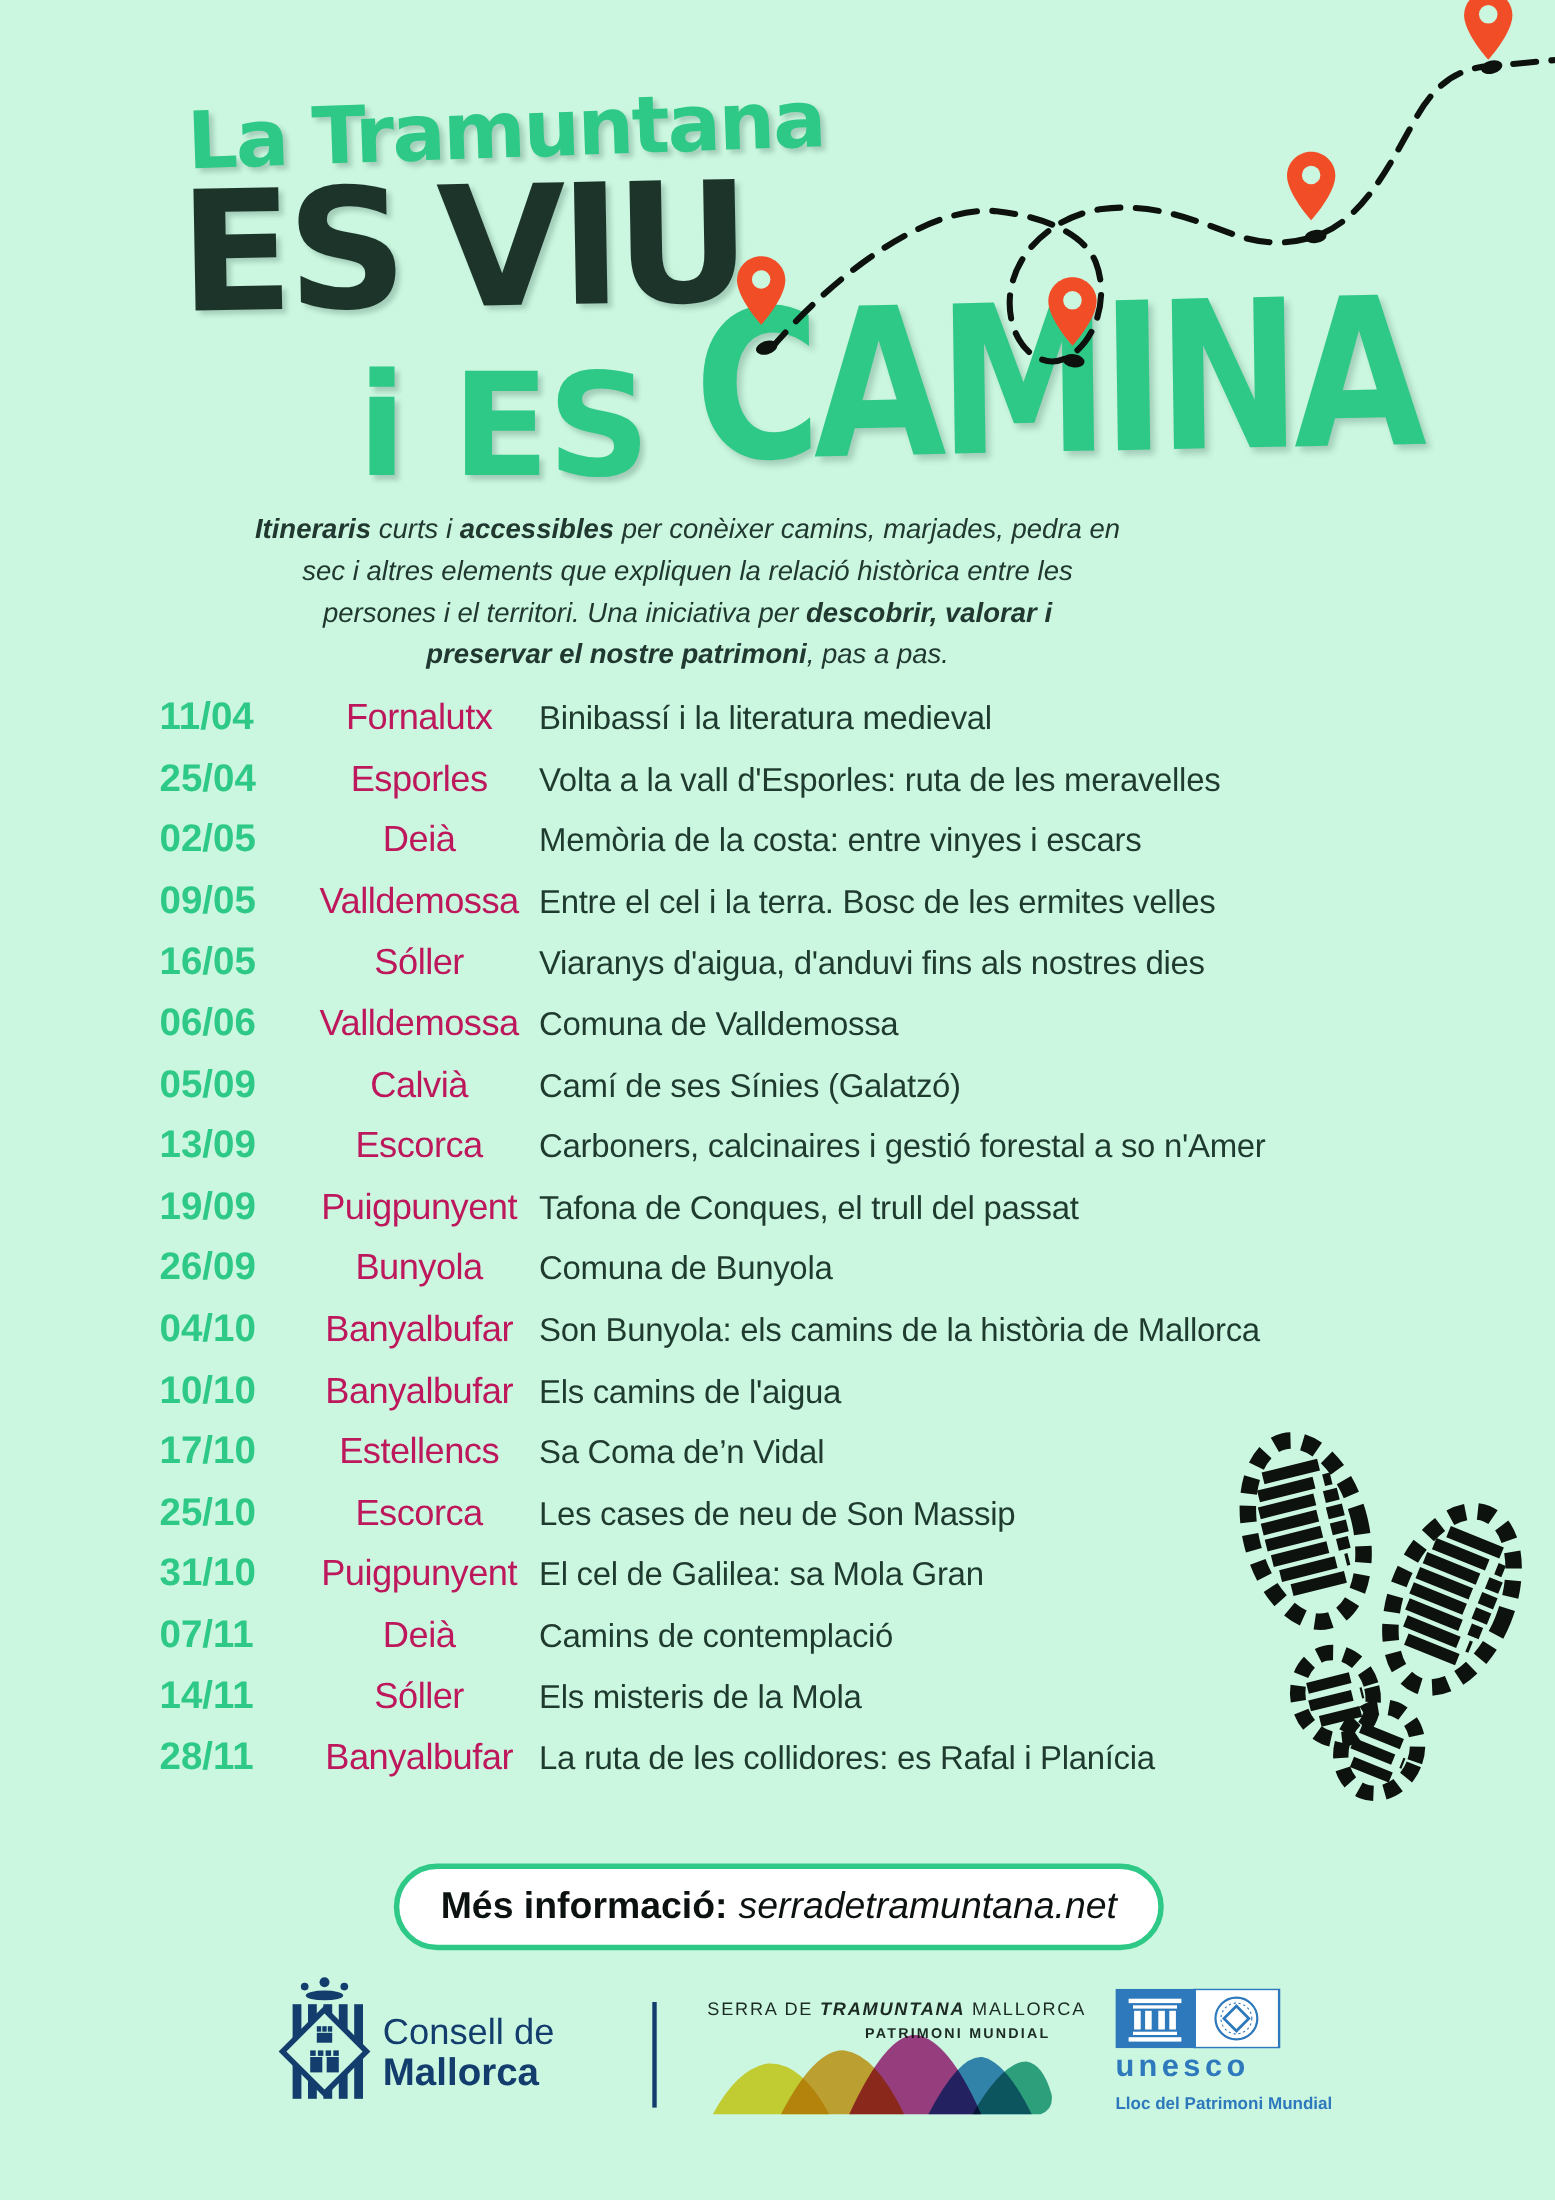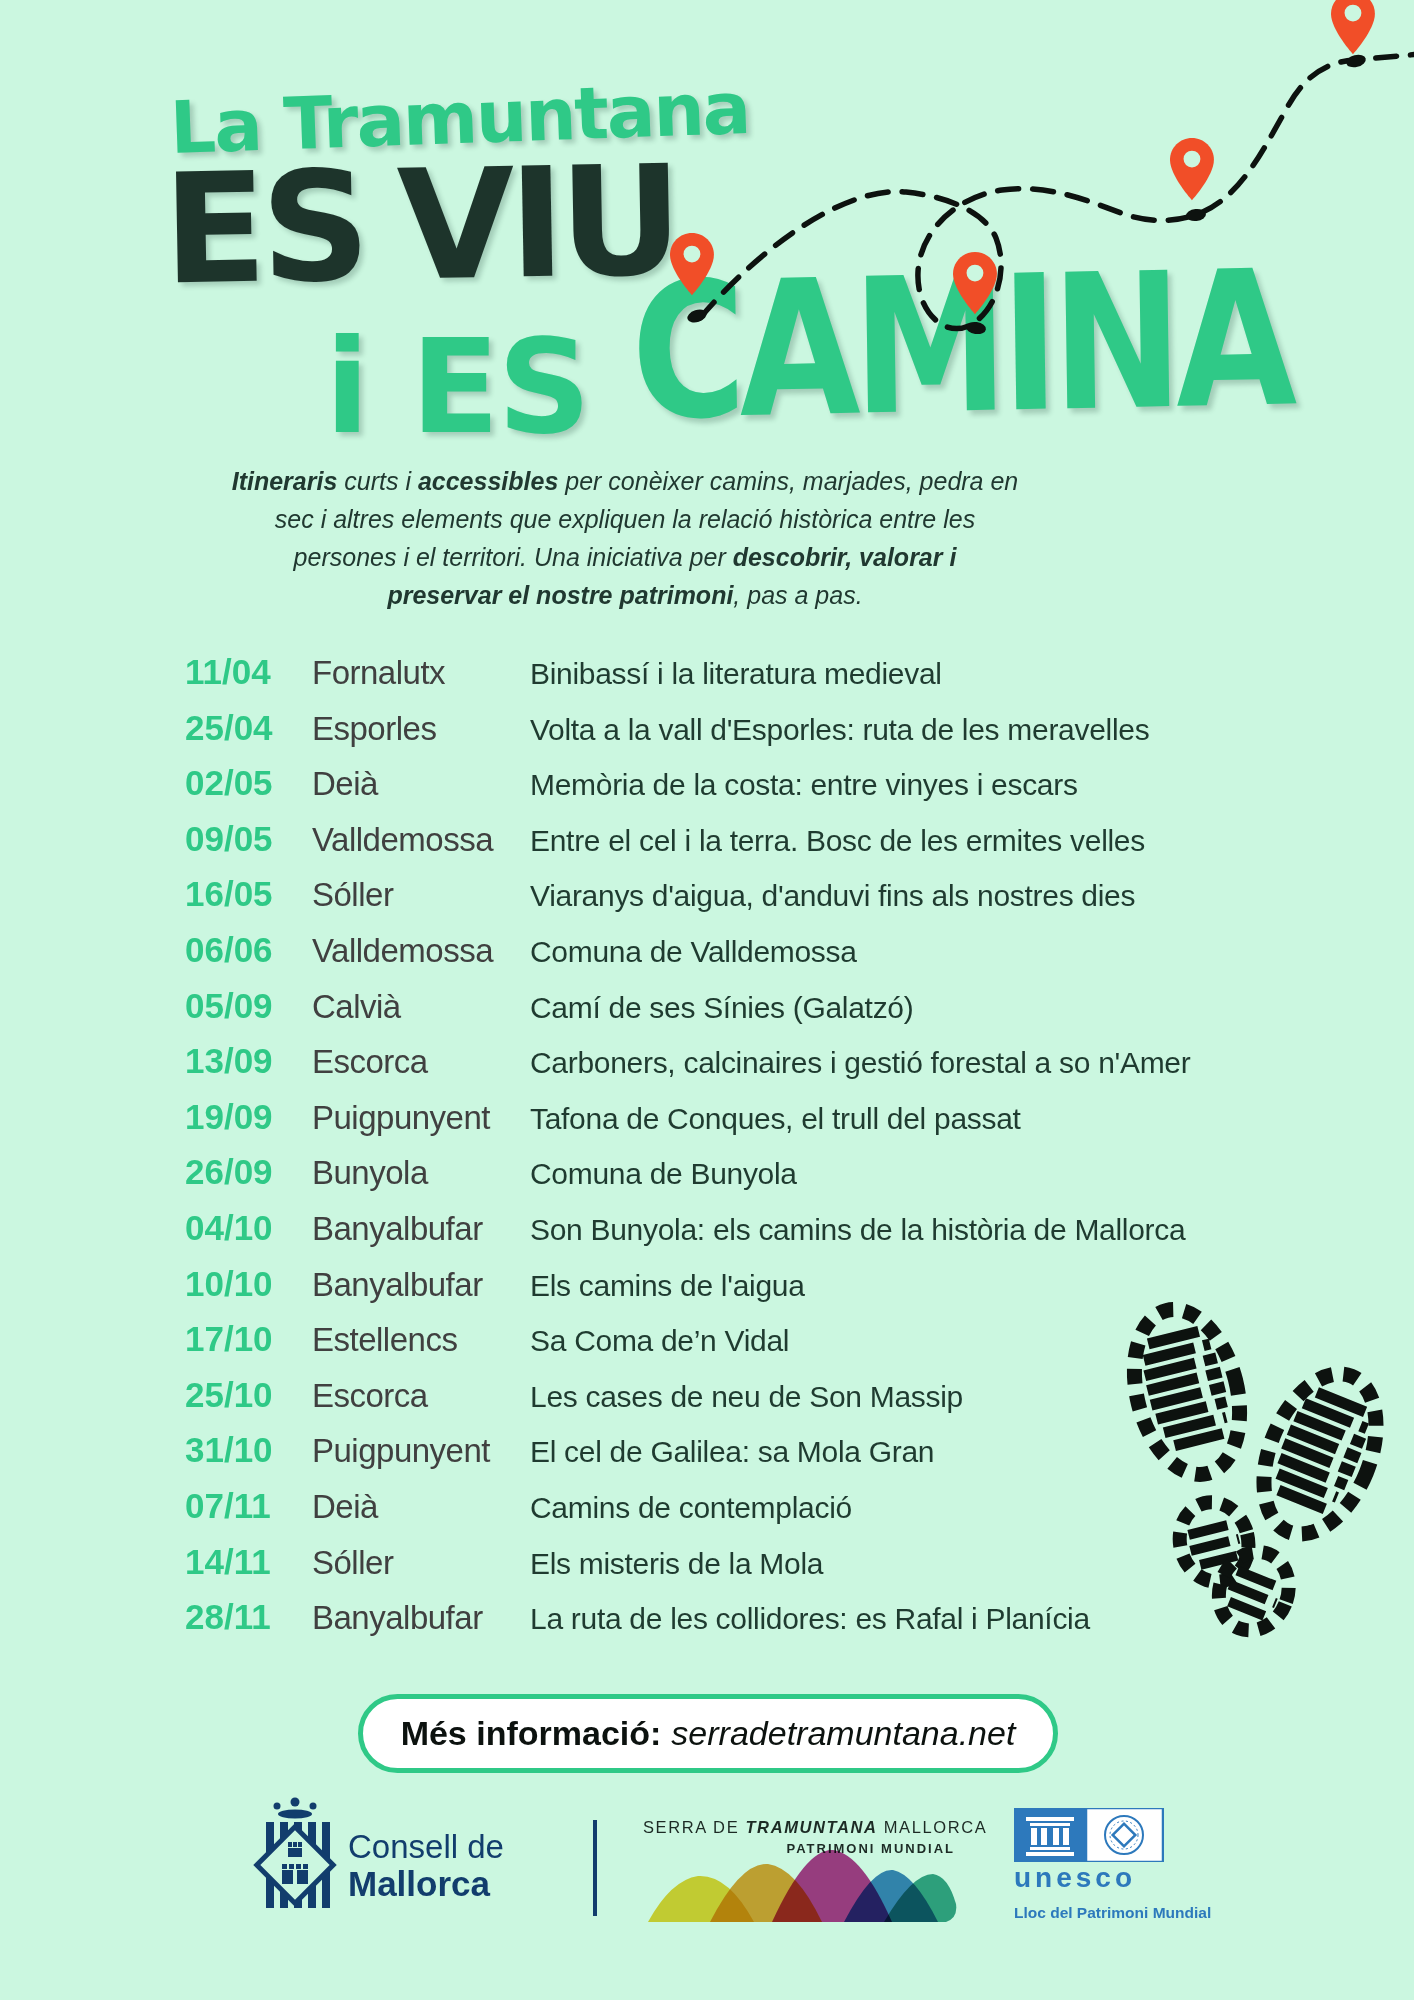--- a/index.html
+++ b/index.html
@@ -19,25 +19,25 @@
   .title-ies{left:325px;top:322px;font-size:130px;letter-spacing:-2px;}
   .title-camina{left:633px;top:290px;font-size:156px;letter-spacing:-7px;
                 transform:scaleY(1.2) rotate(-1deg);transform-origin:bottom left;}
   
   .trail-svg{left:0;top:0;pointer-events:none;}
   
   .intro{left:120px;top:462px;width:1010px;text-align:center;
          font-style:italic;font-size:25px;line-height:38px;color:#203830;}
   .intro b{font-weight:700;}
   
-  .schedule{left:145px;top:652px;display:grid;grid-template-columns:127px 218px auto;
-            grid-auto-rows:55.6px;align-items:baseline;white-space:nowrap;margin-left:40px;}
+  .schedule{left:145px;top:632px;display:grid;grid-template-columns:127px 218px auto;
+            grid-auto-rows:55.6px;align-items:baseline;white-space:nowrap;}
   .srow{display:contents;}
   .sdate{color:#2fc987;font-weight:700;font-size:35px;}
-  .stown{color:#404040;font-weight:400;font-size:33px;letter-spacing:-.5px;}
+  .stown{color:#be185d;font-weight:400;font-size:33px;letter-spacing:-.5px;text-align:center;}
   .stitle{color:#1f3b30;font-weight:400;font-size:30px;letter-spacing:-.3px;}
   
   .footprints{left:1102px;top:1272px;}
   
   .pill{left:358px;top:1694px;width:700px;height:79px;background:#ffffff;
         border:5px solid #2fc987;border-radius:42px;box-sizing:border-box;
         display:flex;align-items:center;justify-content:center;gap:10px;
         font-size:34px;color:#0c120f;white-space:nowrap;}
   .pill .lbl{font-weight:700;}
   .pill .url{font-style:italic;font-weight:400;}

